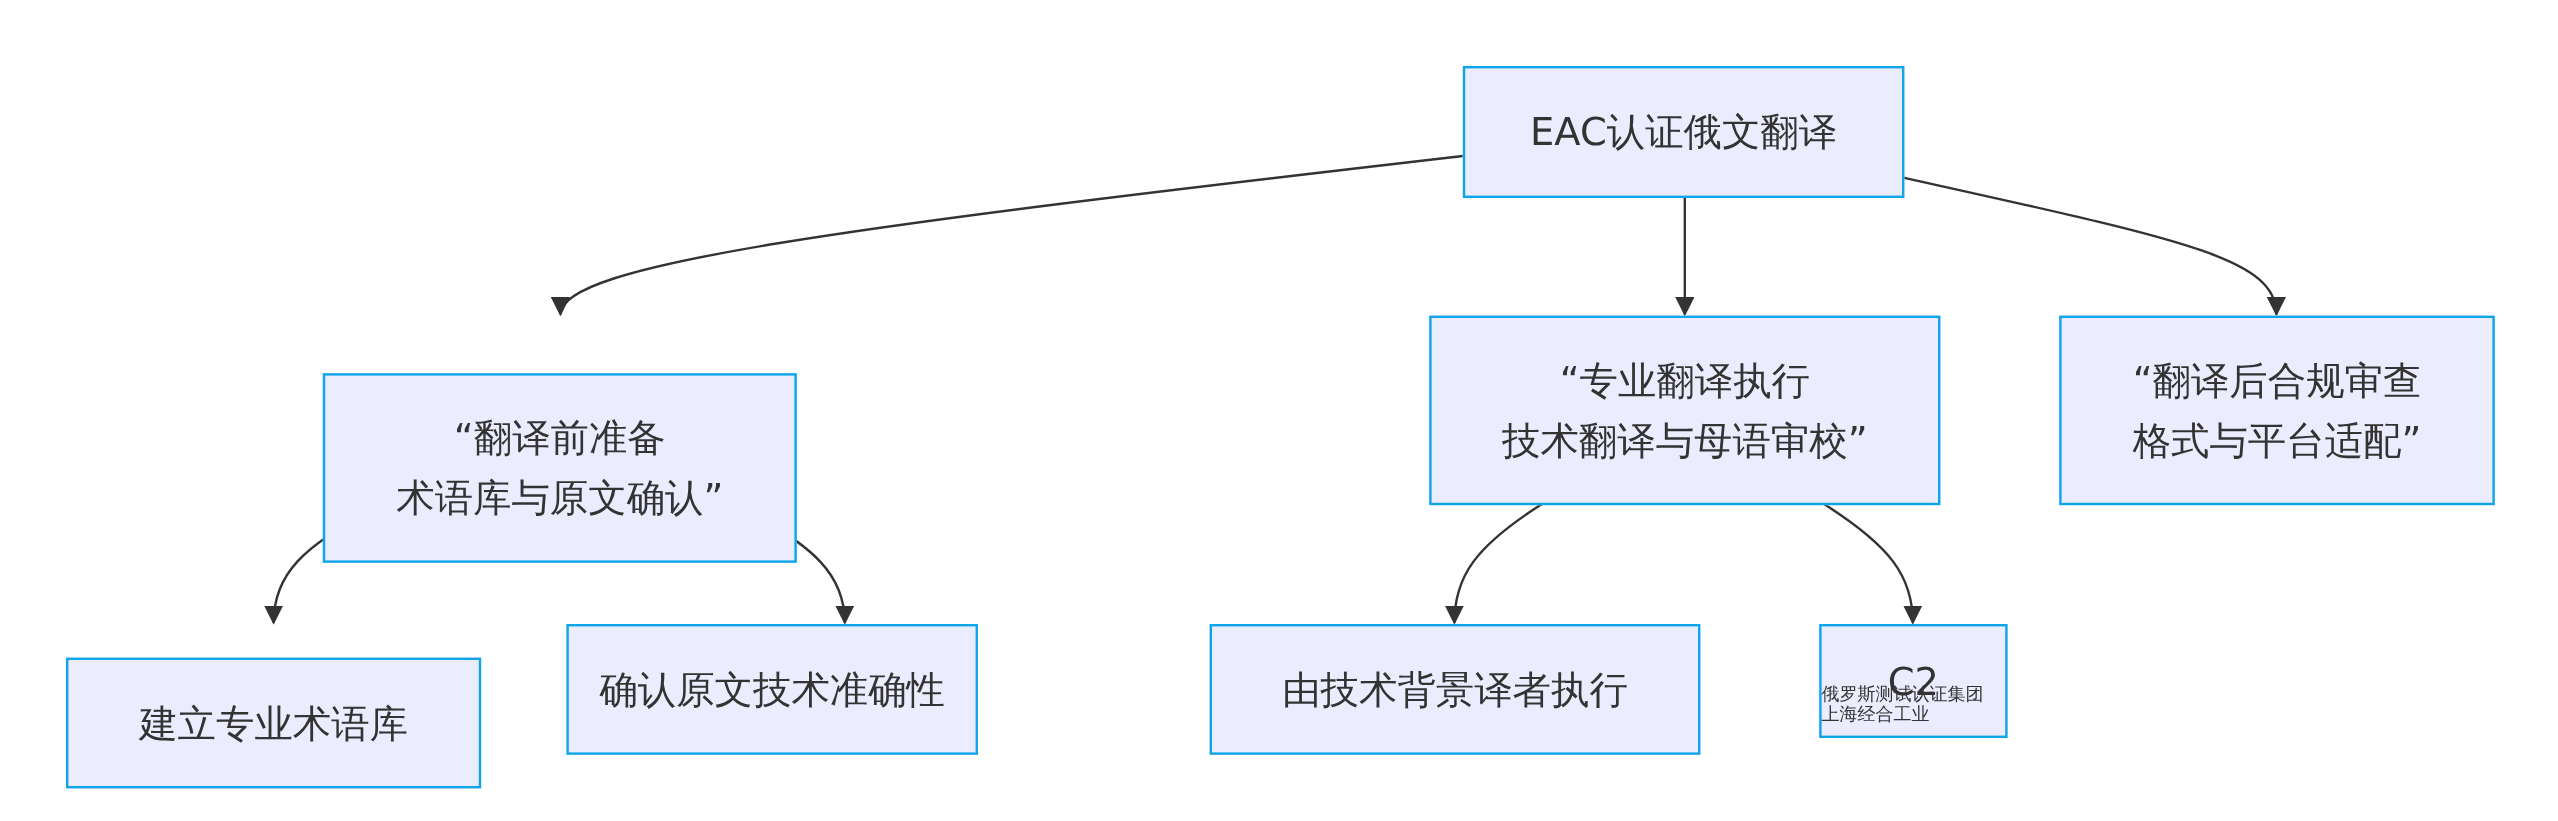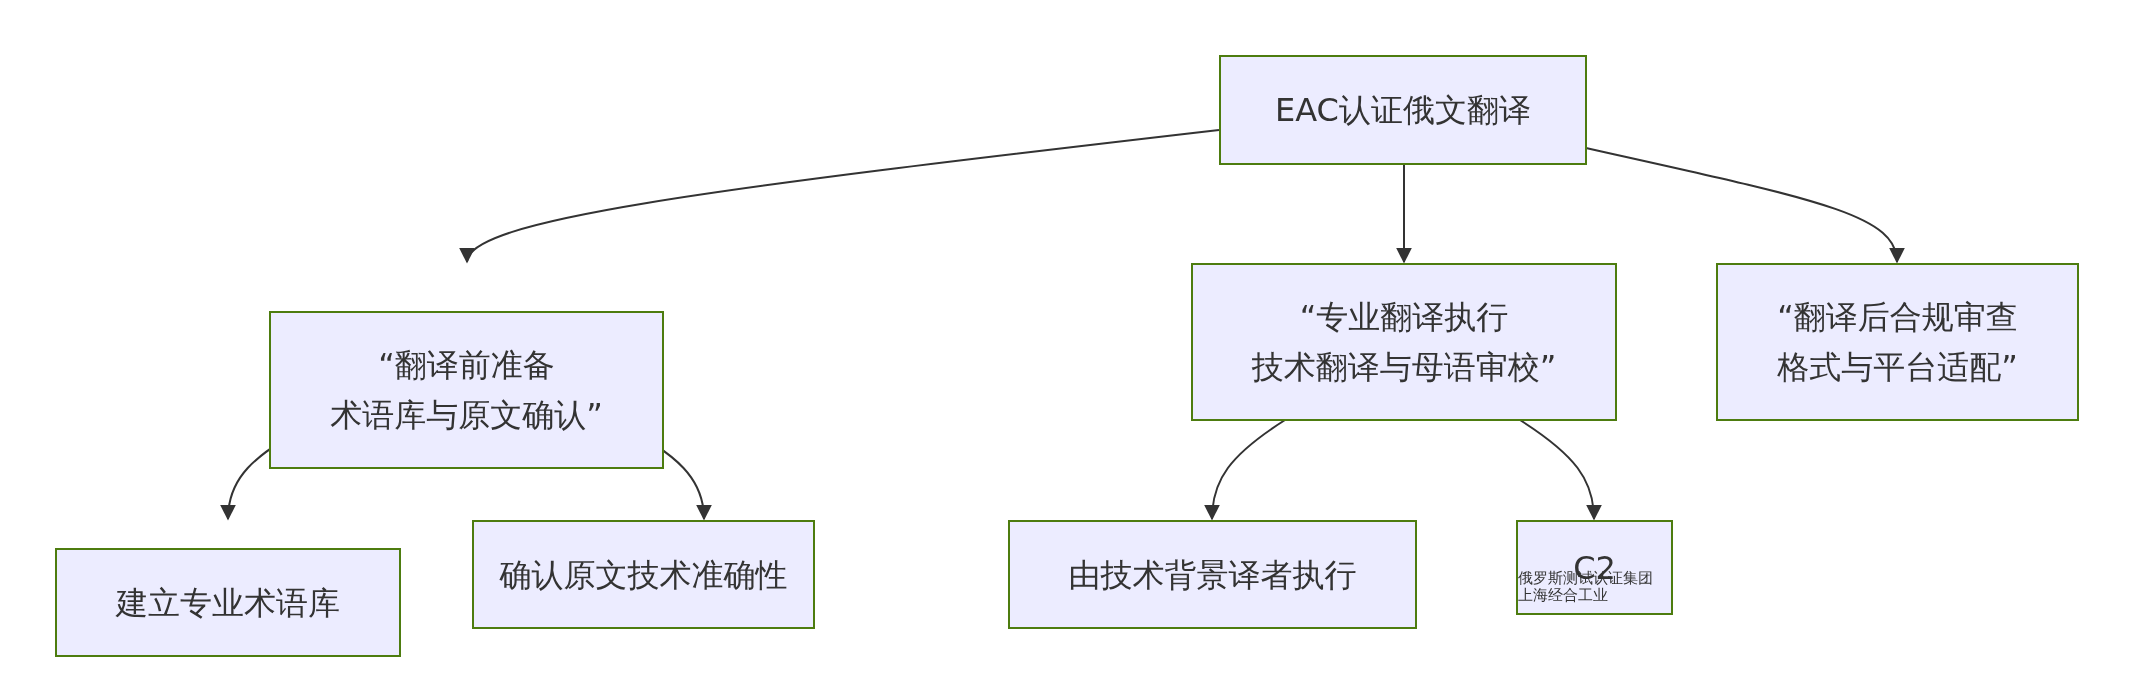--- a/index.html
+++ b/index.html
@@ -1,21 +1,21 @@
 <!DOCTYPE html>
 <html><head>
 <meta charset="utf-8">
 <style>
   html, body { margin: 0; padding: 0; background: #ffffff; }
   body { width: 2132px; height: 684px; position: relative; overflow: hidden;
          font-family: "DejaVu Sans", "Liberation Sans", sans-serif; color: #333333; }
   svg.edges { position: absolute; left: 0; top: 0; width: 2132px; height: 684px; }
   .edge { fill: none; stroke: #333333; stroke-width: 2; }
   .node { position: absolute; box-sizing: border-box; background: #ECECFF;
-          border: 2px solid #4d7c0f; display: flex; align-items: center;
+          border: 2px solid #0ea5e9; display: flex; align-items: center;
           justify-content: center; text-align: center; font-size: 32px;
           line-height: 50px; color: #333333; }
   .node .label { white-space: pre; }
   .node .sub { position: absolute; left: 0; top: 48px; font-size: 15px; line-height: 17px;
                text-align: left; white-space: pre; color: #333; }
 </style>
 </head>
 <body>
 
 <svg class="edges" viewBox="0 0 2132 684">

